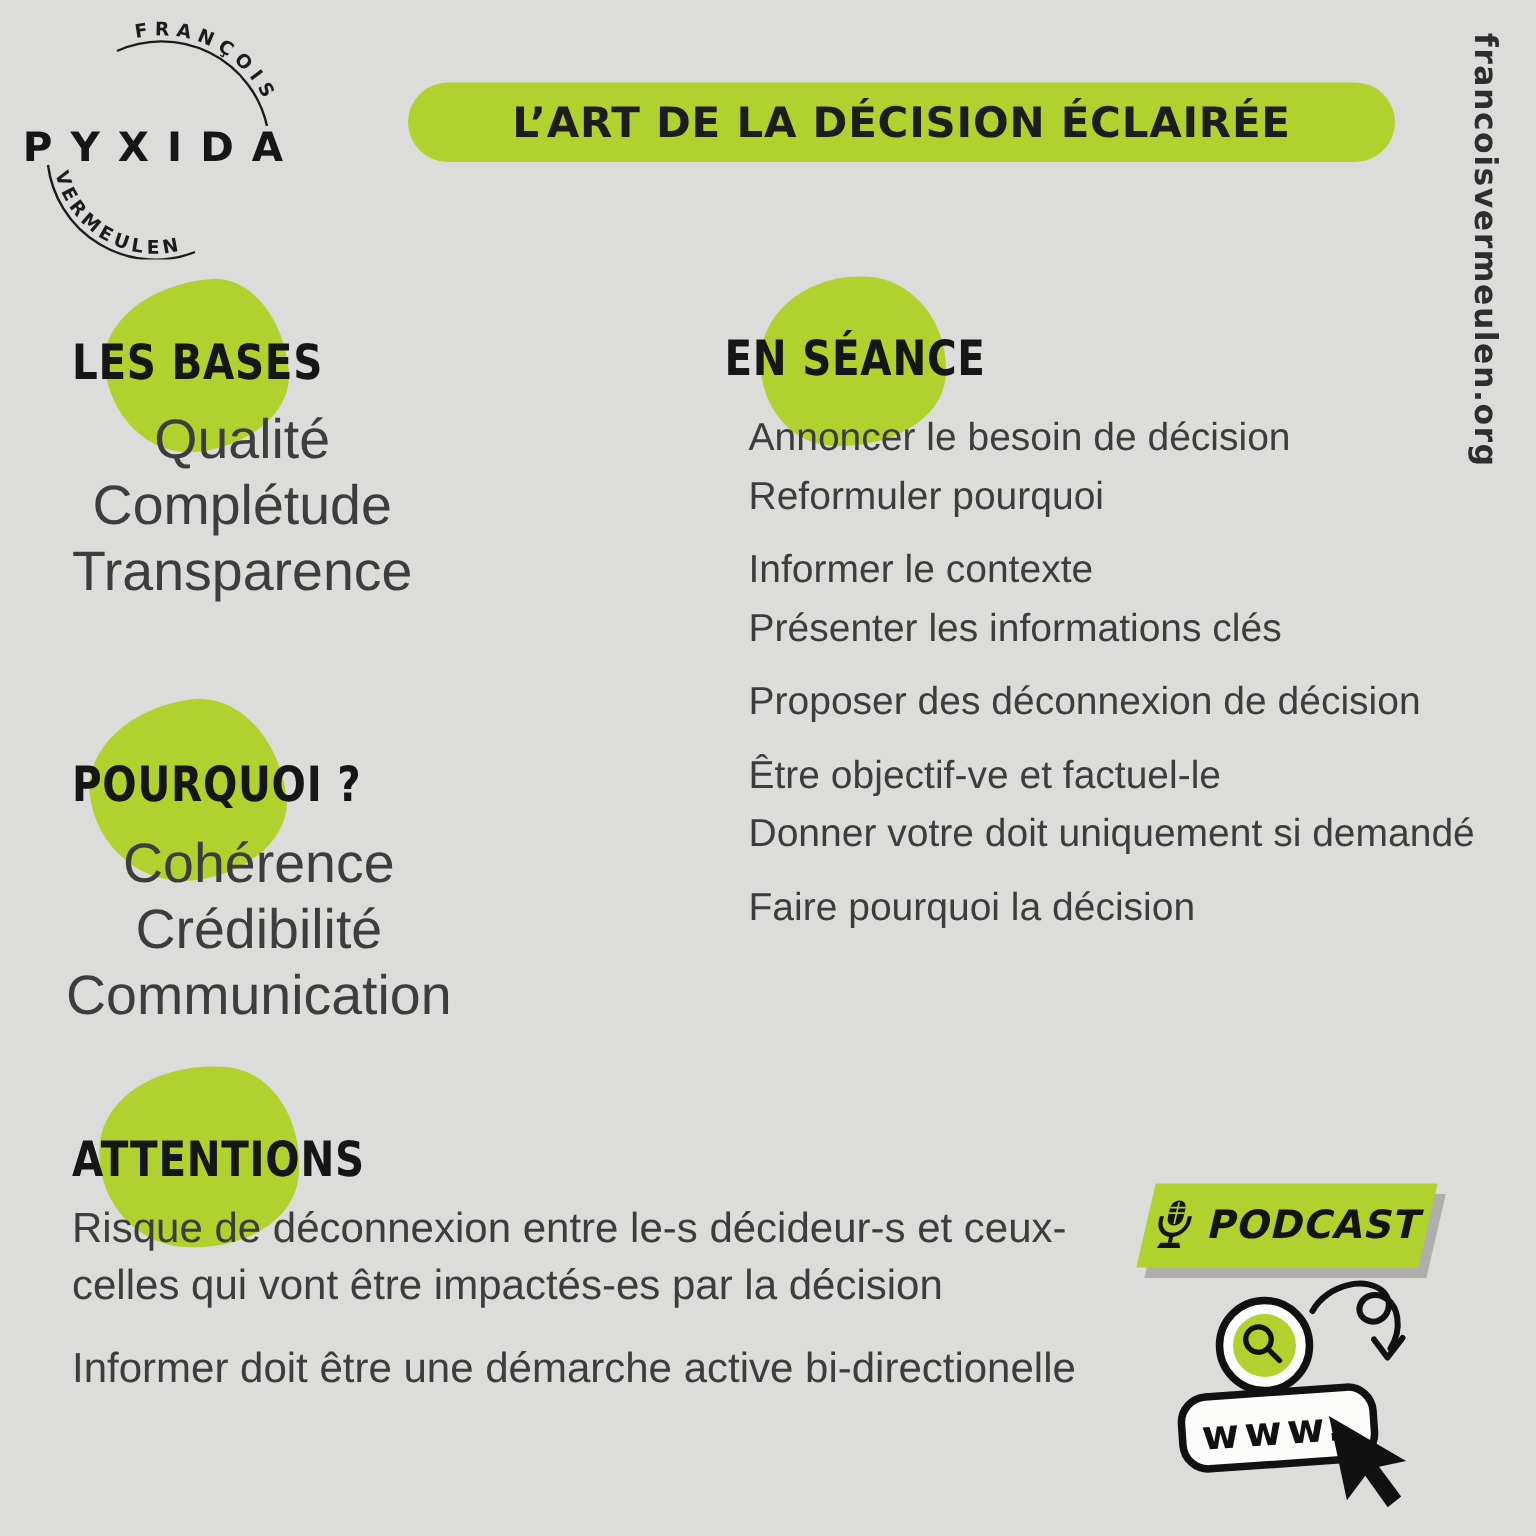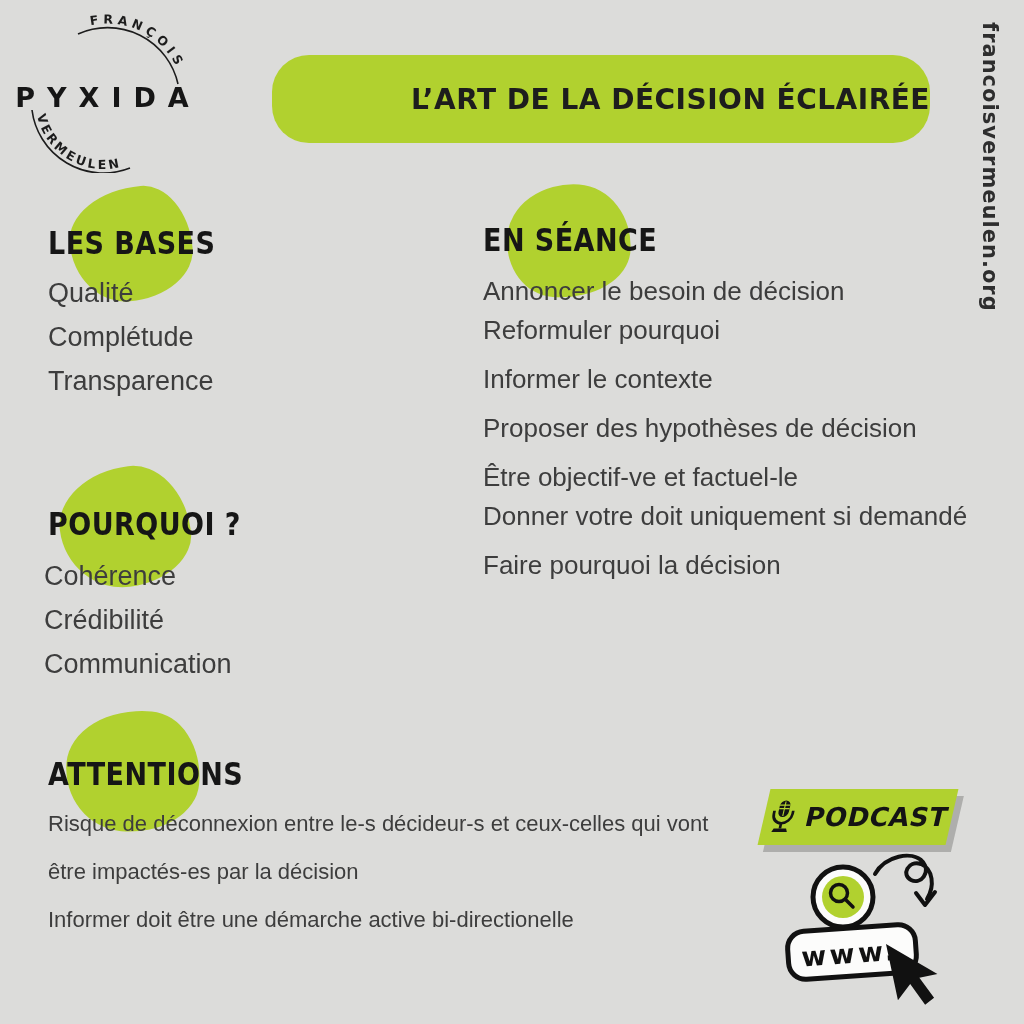--- a/index.html
+++ b/index.html
@@ -14,23 +14,23 @@
     font-family:"Liberation Sans", sans-serif;
     position:relative;overflow:hidden;color:var(--body);
   }
   .canvas{position:absolute;inset:0;}
 
   
   .logo{position:absolute;left:12px;top:8px;width:185px;height:165px;}
 
   
   .title-pill{
-    position:absolute;left:272px;top:55px;width:658px;height:88px;
+    position:absolute;left:272px;top:55px;width:658px;height:53px;
     background:var(--green);border-radius:37px;
-    display:flex;align-items:center;justify-content:flex-end;
+    display:flex;align-items:center;justify-content:center;
   }
   .title-pill span{
     font-family:"DejaVu Sans", sans-serif;
     font-weight:800;font-size:28px;letter-spacing:.5px;color:#1d1d1d;
   }
 
   
   .site-url{
     position:absolute;left:978px;top:22px;height:260px;
     writing-mode:vertical-rl;
@@ -57,34 +57,34 @@
     letter-spacing:.5px;transform:scaleX(.9) scaleY(1.08);
     transform-origin:left center;white-space:nowrap;
   }
   .h-bases{left:48px;top:225px;}
   .h-seance{left:483px;top:222px;}
   .h-pourquoi{left:48px;top:506px;}
   .h-attentions{left:48px;top:756px;}
 
   
   .items{position:absolute;list-style:none;margin:0;padding:0;
-    font-size:27px;color:var(--body);}
+    font-size:37px;color:var(--body);text-align:center;}
   .items li{line-height:44px;}
   .items-bases{left:48px;top:271px;}
   .items-pourquoi{left:44px;top:554px;}
 
   
   .seance-list{position:absolute;left:483px;top:272px;width:505px;}
-  .seance-group{margin:0 0 10px 0;}
+  .seance-group{margin:0 0 10px 16px;}
   .seance-group p{margin:0;font-size:26px;line-height:39px;color:var(--body);}
 
   
   .attn-text{position:absolute;left:48px;top:800px;width:690px;}
-  .attn-text p{margin:0;font-size:22px;line-height:48px;color:var(--body);}
-  .attn-text p + p{}
+  .attn-text p{margin:0;font-size:28px;line-height:38px;color:var(--body);}
+  .attn-text p + p{margin-top:17px;}
 
   
   .podcast-badge{
     position:absolute;left:764px;top:789px;width:188px;height:56px;
     background:var(--green);transform:skewX(-13deg);
     box-shadow:7px 7px 0 #aeaeac;
     display:flex;align-items:center;justify-content:center;gap:10px;
   }
   .podcast-badge span{
     font-family:"DejaVu Sans", sans-serif;
@@ -140,23 +140,24 @@
 
   <div class="blob blob-seance"></div>
   <h2 class="stamp h-seance">EN SÉANCE</h2>
   <div class="seance-list">
     <div class="seance-group">
       <p>Annoncer le besoin de décision</p>
       <p>Reformuler pourquoi</p>
     </div>
     <div class="seance-group">
       <p>Informer le contexte</p>
-    </div>
-    <div class="seance-group">
-      <p>Proposer des hypothèses de décision</p>
+      <p>Présenter les informations clés</p>
+    </div>
+    <div class="seance-group">
+      <p>Proposer des déconnexion de décision</p>
     </div>
     <div class="seance-group">
       <p>Être objectif-ve et factuel-le</p>
       <p>Donner votre doit uniquement si demandé</p>
     </div>
     <div class="seance-group">
       <p>Faire pourquoi la décision</p>
     </div>
   </div>
 

